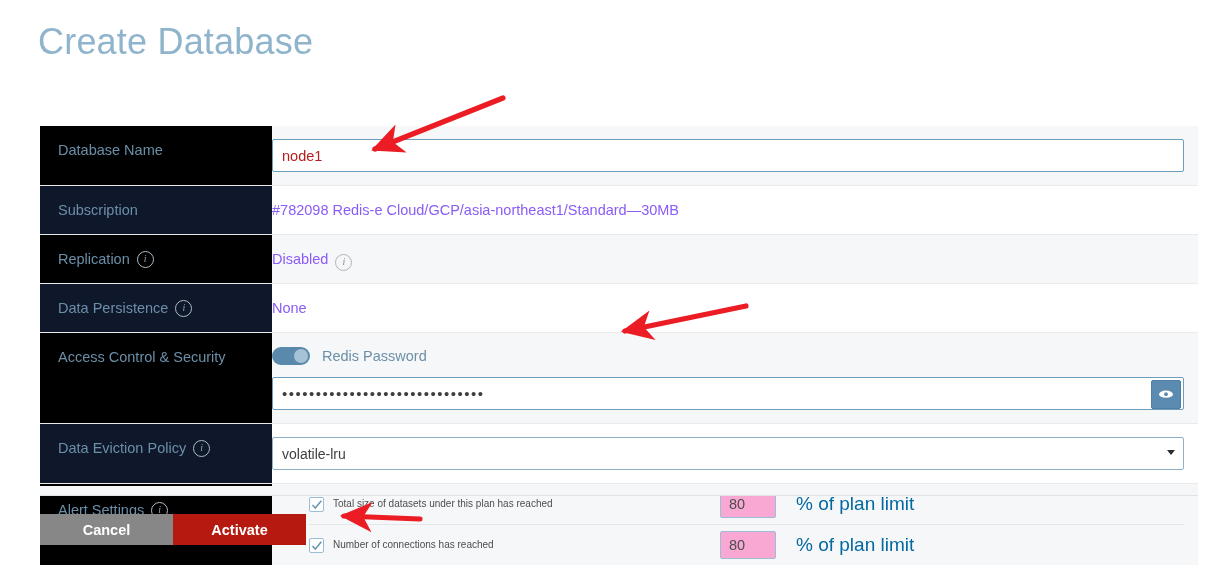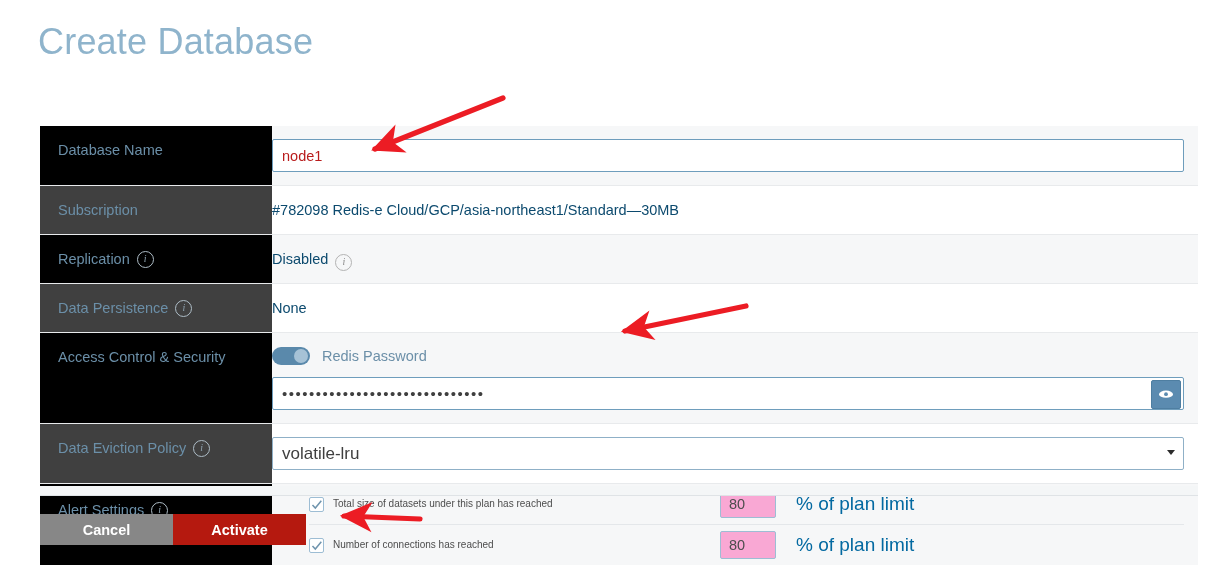--- a/index.html
+++ b/index.html
@@ -44,21 +44,21 @@
   }
   .frow.alt { background: #f6f7f8; }
 
   .flabel {
     width: 232px;
     min-width: 232px;
     box-sizing: border-box;
     padding: 14px 0 14px 18px;
     font-size: 14.5px;
     color: #6b8fa8;
-    background: #404040;
+    background: #0f172a;
     display: flex;
     align-items: flex-start;
     gap: 7px;
     line-height: 20px;
   }
   .frow.alt .flabel { background: #000000; }
 
   .fvalue {
     flex: 1;
     box-sizing: border-box;
@@ -84,21 +84,21 @@
     font-family: "Liberation Serif", serif;
     text-align: center;
     line-height: 14px;
     vertical-align: middle;
     position: relative;
     top: 2px;
   }
   .info-icon.dark { border-color: #b3b3b3; color: #8a8a8a; }
 
   
-  .plain-value { color: #0c4a6e; }
+  .plain-value { color: #8b5cf6; }
 
   
   .text-input {
     box-sizing: border-box;
     width: 100%;
     height: 33px;
     padding: 5px 9px;
     border: 1px solid #6e9dbc;
     border-radius: 2px;
     background: #ffffff;
@@ -177,21 +177,21 @@
   .select-wrap { position: relative; width: 100%; }
   .sel-input {
     box-sizing: border-box;
     width: 100%;
     height: 33px;
     padding: 5px 26px 5px 9px;
     border: 1px solid #8fb0c7;
     border-radius: 2px;
     background: #ffffff;
     font-family: "Liberation Sans", sans-serif;
-    font-size: 17px;
+    font-size: 14px;
     color: #3f3f3f;
     outline: none;
     appearance: none;
     -webkit-appearance: none;
   }
   .sel-caret {
     position: absolute;
     right: 9px;
     top: 13px;
     width: 0; height: 0;

